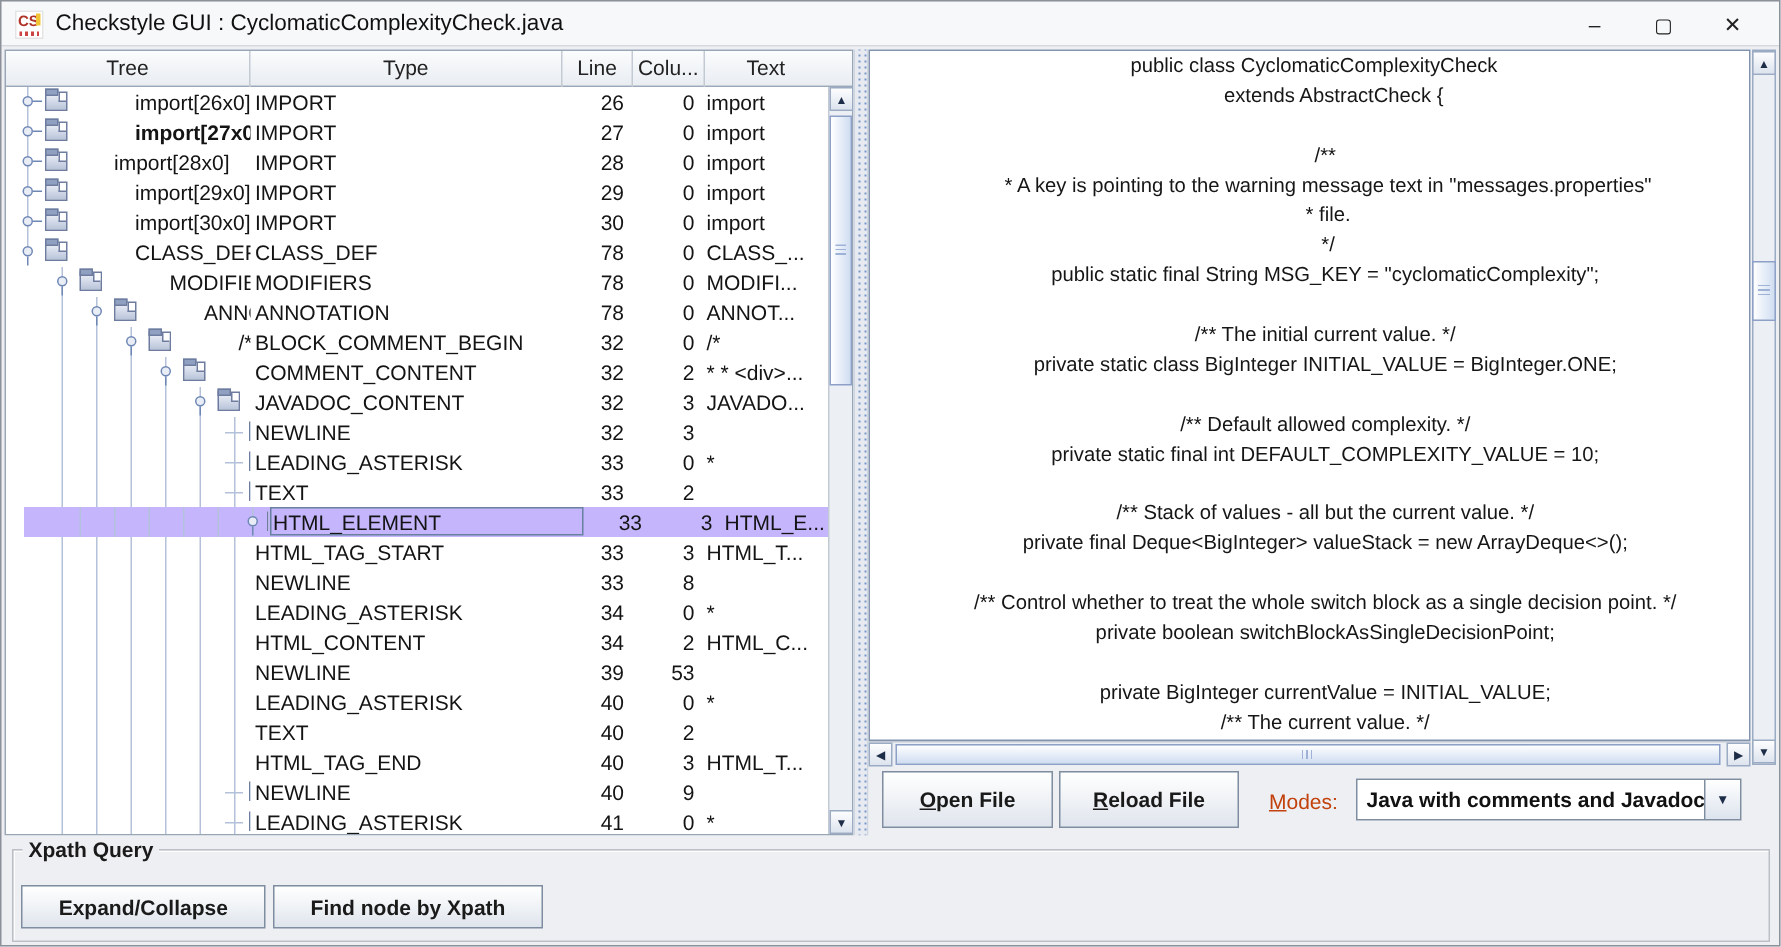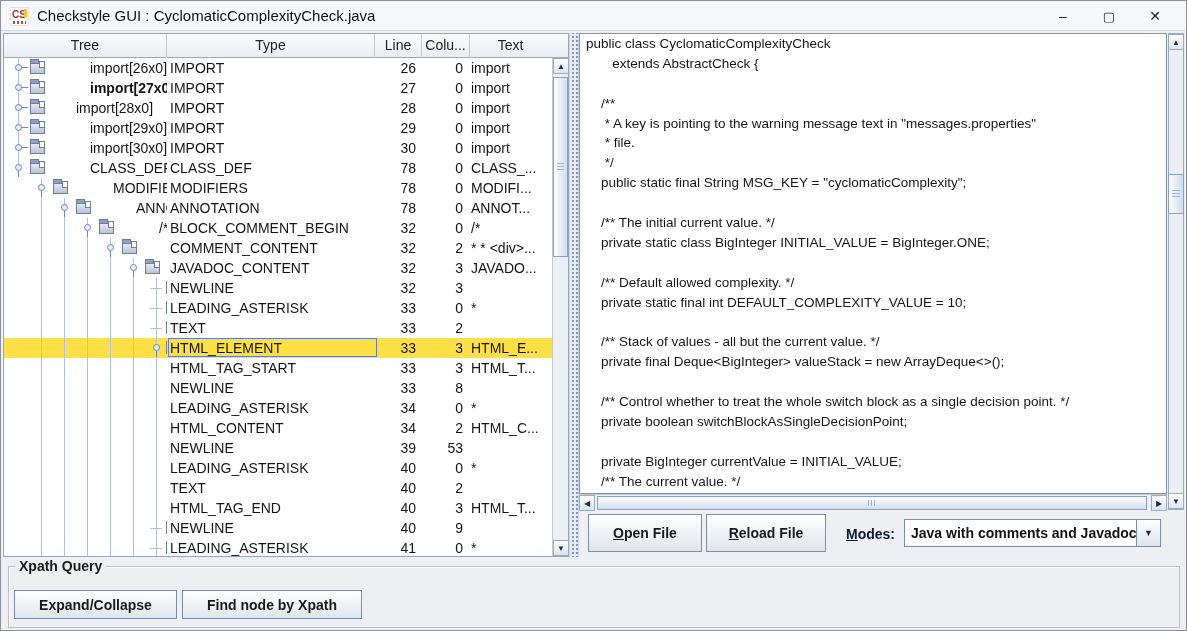--- a/index.html
+++ b/index.html
@@ -13,21 +13,21 @@
   .logo .dots{position:absolute;left:2px;bottom:1px;width:13px;height:3px;background:repeating-linear-gradient(90deg,#c44 0 2px,transparent 2px 4px);}
   .title-text{position:absolute;left:36px;top:0;line-height:30px;font-size:15px;color:#111;}
   .win-controls{position:absolute;right:8px;top:0;height:30px;display:flex;}
   .win-btn{width:46px;height:30px;display:flex;align-items:center;justify-content:center;font-size:14px;color:#222;}
   
   .table-panel{position:absolute;left:3px;top:33px;width:566px;height:524px;background:#fff;border:1px solid #98a5b5;box-sizing:border-box;}
   .thead{display:flex;height:24px;background:linear-gradient(#fbfcfd,#e9edf2);border-bottom:1px solid #9aa8ba;box-sizing:border-box;}
   .th{height:24px;line-height:23px;text-align:center;font-size:14px;color:#222;border-right:1px solid #c3cad4;box-sizing:border-box;overflow:hidden;white-space:nowrap;}
   .tbody{position:absolute;left:0;top:24px;right:16px;bottom:0;overflow:hidden;}
   .trow{position:relative;height:20px;display:flex;font-size:14px;color:#141414;white-space:nowrap;}
-  .trow.selected{background:#fde047;}
+  .trow.selected{background:#c4b5fd;margin-left:12px;}
   .sel-box{position:absolute;left:164px;top:0;width:209px;height:19px;border:1px solid #67819e;box-sizing:border-box;pointer-events:none;}
   .c-tree{position:relative;width:163px;overflow:hidden;flex:none;}
   .c-type{width:208px;padding-left:3px;line-height:20px;flex:none;overflow:hidden;box-sizing:border-box;}
   .c-line{width:47px;text-align:right;padding-right:6px;line-height:20px;flex:none;box-sizing:border-box;}
   .c-col{width:48px;text-align:right;padding-right:7px;line-height:20px;flex:none;box-sizing:border-box;}
   .c-text{width:81px;padding-left:1px;line-height:20px;flex:none;overflow:hidden;box-sizing:border-box;}
   .guide{position:absolute;top:0;bottom:0;width:1px;background:#b3c2da;}
   .guide.half{bottom:10px;}
   .dash{position:absolute;height:1px;width:12px;background:#b3c2da;top:10px;}
   .handle{position:absolute;top:6px;width:7px;height:7px;border:1px solid #6f87b5;border-radius:50%;background:#e8edf6;box-sizing:border-box;}
@@ -44,24 +44,24 @@
   .sb-btn{position:absolute;width:16px;height:16px;background:linear-gradient(#fdfdfe,#dde4ee);border:1px solid #9cabc4;box-sizing:border-box;display:flex;align-items:center;justify-content:center;font-size:8px;color:#1d2c47;}
   .sb-thumb-v{position:absolute;left:0;width:15px;background:linear-gradient(90deg,#ffffff,#cfddf1);border:1px solid #8ca0c8;box-sizing:border-box;}
   .sb-thumb-v:after{content:"";position:absolute;left:3px;right:3px;top:50%;margin-top:-4px;height:8px;background:repeating-linear-gradient(#9eb2d8 0 1px,transparent 1px 3px);}
   .sb-thumb-h{position:absolute;top:1px;height:14px;background:linear-gradient(#ffffff,#cfddf1);border:1px solid #8ca0c8;box-sizing:border-box;}
   .sb-thumb-h:after{content:"";position:absolute;top:3px;bottom:3px;left:50%;margin-left:-4px;width:8px;background:repeating-linear-gradient(90deg,#9eb2d8 0 1px,transparent 1px 3px);}
   
   .splitter{position:absolute;left:569px;top:33px;width:10px;height:524px;background:#e7ebf1;border-left:1px solid #cfd6df;border-right:1px solid #cfd6df;box-sizing:border-box;background-image:radial-gradient(#7997c7 0.8px,transparent 1px);background-size:4px 4px;background-position:1px 2px;}
   
   .right-panel{position:absolute;left:579px;top:33px;width:605px;height:524px;background:#edeff2;}
   .code-viewport{position:absolute;left:0;top:0;width:588px;height:461px;background:#fff;border:1px solid #8294ad;box-sizing:border-box;overflow:hidden;}
-  .code-line{height:19.9px;line-height:19.9px;font-size:13.5px;color:#161616;white-space:pre;padding-left:6px;font-family:"Liberation Sans",sans-serif;}
+  .code-line{height:19.9px;line-height:19.9px;font-size:13.5px;color:#161616;white-space:pre;padding-left:6px;font-family:"Liberation Sans",sans-serif;text-align:center;}
   .btn-row{position:absolute;left:0;top:477px;width:605px;height:47px;}
   .jbtn{position:absolute;background:linear-gradient(#ffffff,#eef1f5 55%,#dfe5ed);border:1px solid #7e8da0;box-sizing:border-box;font-size:14px;font-weight:bold;color:#1a1a1a;display:flex;align-items:center;justify-content:center;font-family:"Liberation Sans",sans-serif;}
-  .modes-label{position:absolute;font-size:14px;font-weight:bold;color:#0f172a;line-height:28px;}
+  .modes-label{position:absolute;font-size:14px;font-weight:normal;color:#c2410c;line-height:28px;}
   .combo{position:absolute;border:1px solid #7e8da0;background:#fff;box-sizing:border-box;display:flex;}
   .combo-value{flex:1;font-size:14px;font-weight:bold;color:#111;line-height:26px;padding-left:6px;overflow:hidden;white-space:nowrap;}
   .combo-arrow{width:23px;background:linear-gradient(#ffffff,#dde4ee);border-left:1px solid #7e8da0;display:flex;align-items:center;justify-content:center;font-size:9px;color:#1d2c47;}
   
   .bottom-panel{position:absolute;left:1px;top:557px;width:1185px;height:73px;background:#edeff2;}
   .groupbox{position:absolute;left:7px;top:9px;width:1172px;height:62px;border:1px solid #bcc0c6;box-shadow:inset 1px 1px 0 #fdfdfd;box-sizing:border-box;}
   .group-title{position:absolute;left:6px;top:-9px;background:#edeff2;padding:0 4px;font-size:14px;font-weight:bold;color:#1a1a1a;}
   u{text-decoration:underline;}
 </style>
 </head>

